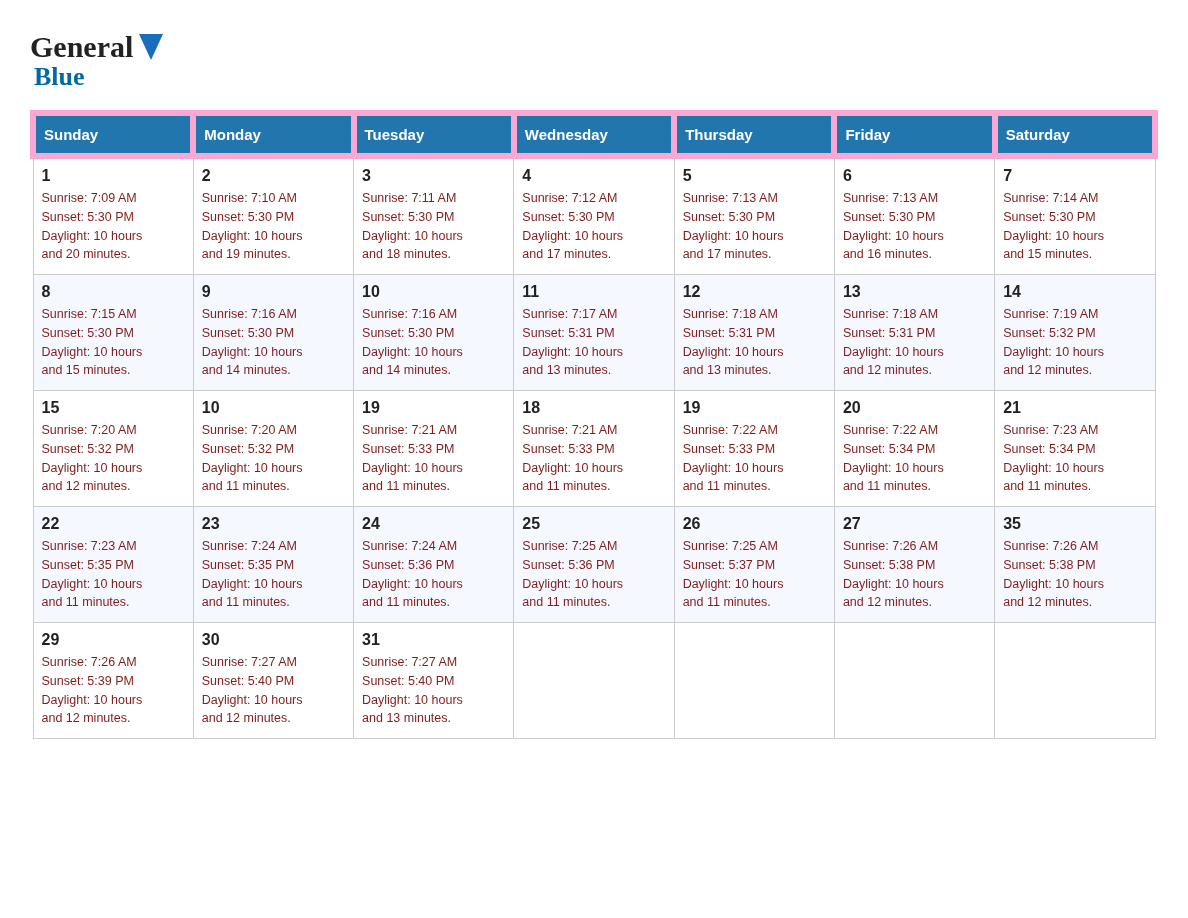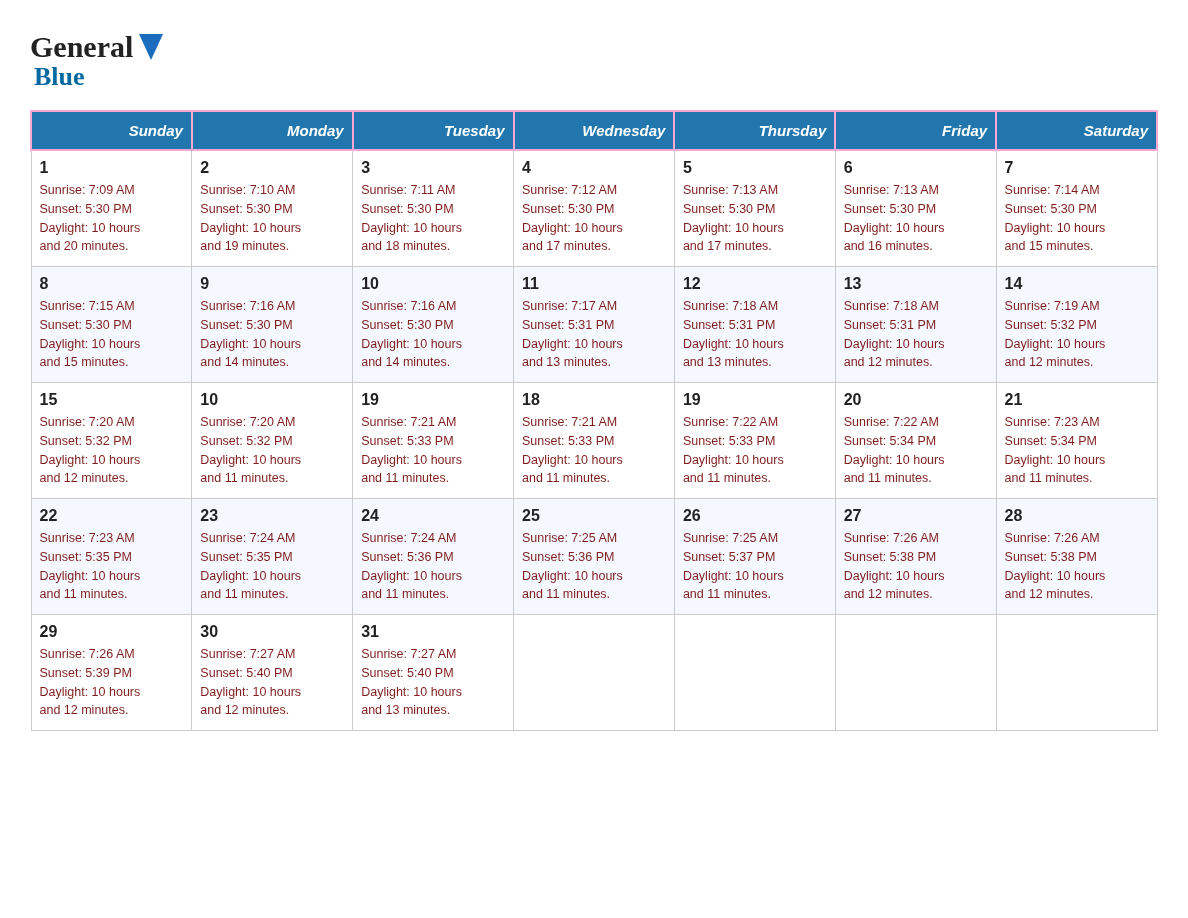--- a/index.html
+++ b/index.html
@@ -41,23 +41,22 @@
       width: 100%;
       border-collapse: collapse;
       table-layout: fixed;
     }
     thead tr th {
       background-color: #2176ae;
       color: #fff;
       font-size: 15px;
       font-weight: bold;
       padding: 10px 8px;
-      text-align: right;
-      border: 2px solid #f9a8d4;
-      font-style: italic;
+      text-align: left;
+      border: 6px solid #f9a8d4;
     }
     tbody tr td {
       border: 1px solid #ccc;
       vertical-align: top;
       padding: 8px 8px 10px 8px;
       font-size: 13px;
       color: #222;
       height: 110px;
     }
     .day-number {
@@ -357,21 +356,21 @@
         <td>
         <span class="day-number">27</span>
         <div class="day-info">
           Sunrise: 7:26 AM<br>
           Sunset: 5:38 PM<br>
           Daylight: 10 hours<br>
           and 12 minutes.
         </div>
       </td>
         <td>
-        <span class="day-number">28</span>
+        <span class="day-number">35</span>
         <div class="day-info">
           Sunrise: 7:26 AM<br>
           Sunset: 5:38 PM<br>
           Daylight: 10 hours<br>
           and 12 minutes.
         </div>
       </td>
       </tr>
       <tr>
         <td>

